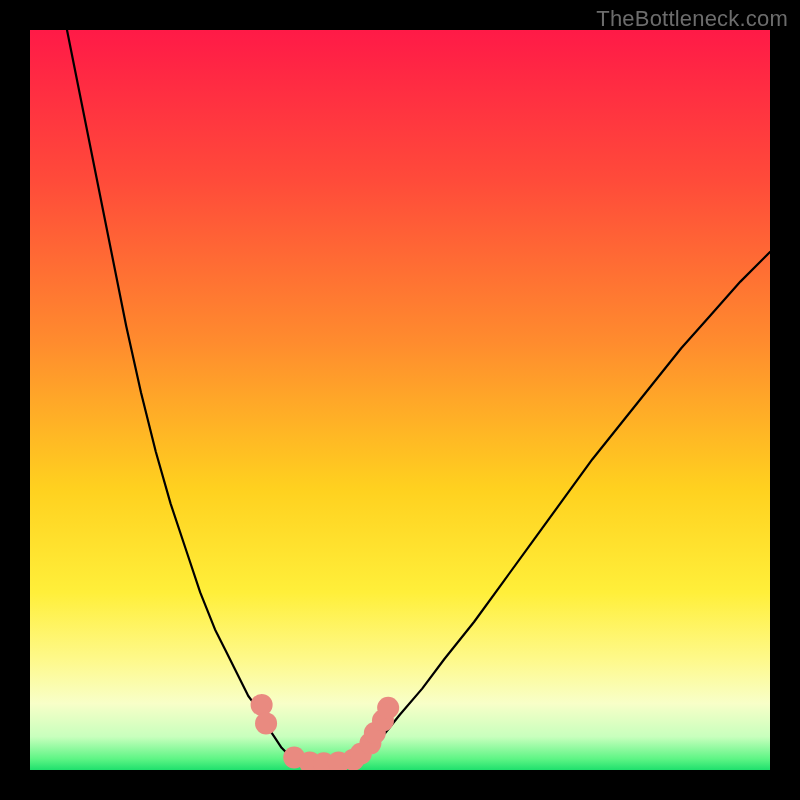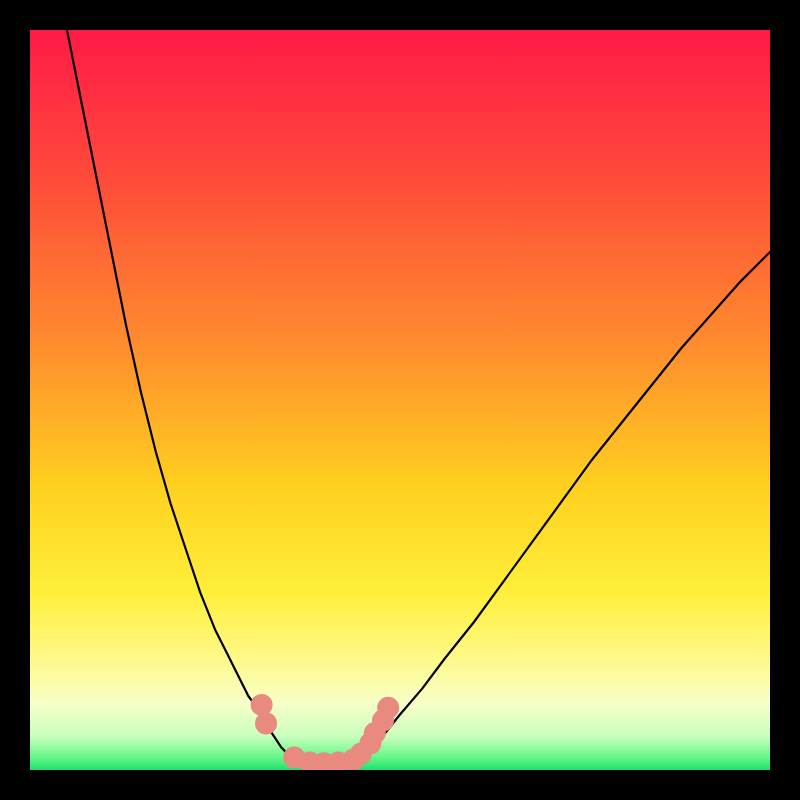--- a/index.html
+++ b/index.html
@@ -81,13 +81,14 @@
           <circle cx="323.38" cy="729.64" r="11" fill="#e98a80"></circle>
           <circle cx="330.78" cy="723.72" r="11" fill="#e98a80"></circle>
           <circle cx="340.40" cy="713.36" r="11" fill="#e98a80"></circle>
           <circle cx="344.84" cy="703.00" r="11" fill="#e98a80"></circle>
           <circle cx="352.98" cy="690.42" r="11" fill="#e98a80"></circle>
           <circle cx="358.16" cy="677.84" r="11" fill="#e98a80"></circle>
         </g>
     </svg>
   </div>
 
+  <div class="watermark">TheBottleneck.com</div>
 </div>
 
 </body></html>

